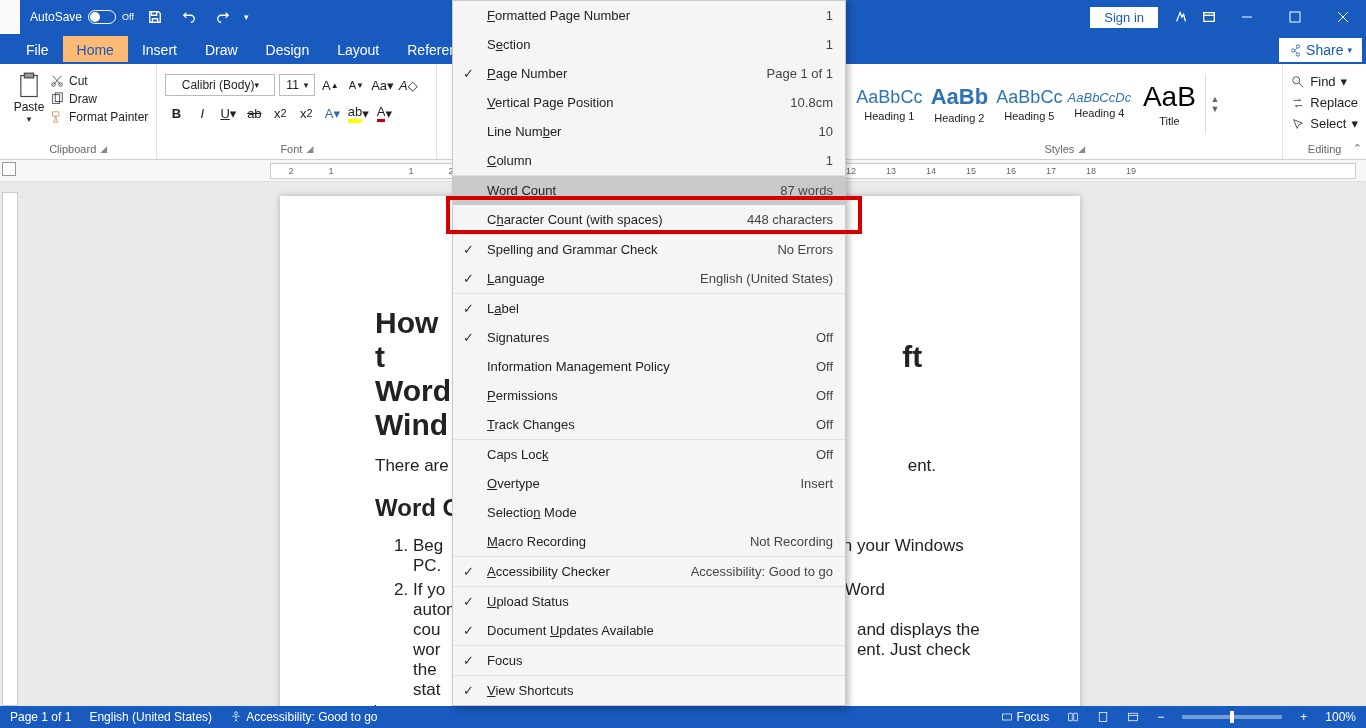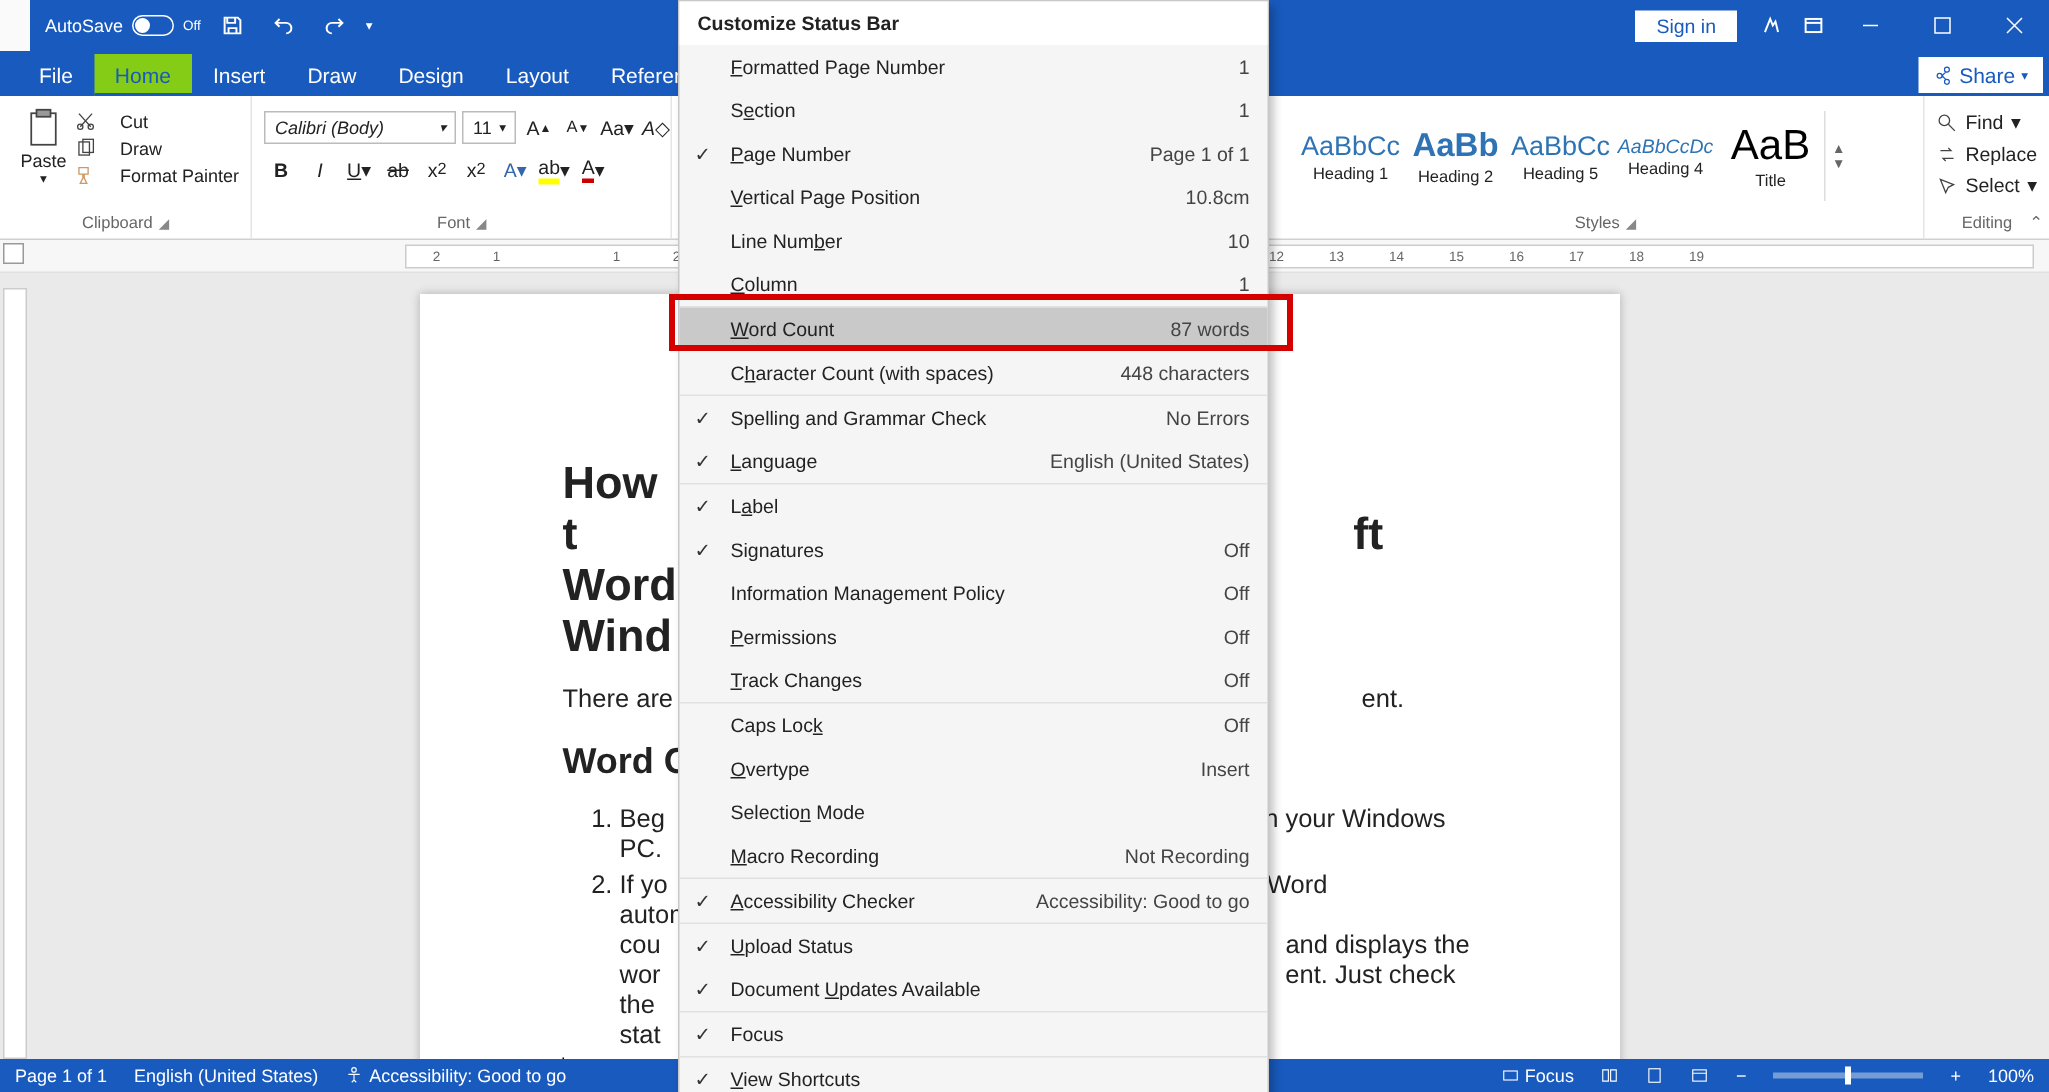--- a/index.html
+++ b/index.html
@@ -49,42 +49,42 @@
   .win-btn svg{width:12px;height:12px;stroke:#fff;stroke-width:1;fill:none;}
 
   
   .ribbon-tabs{
     height:30px;background:var(--brand);
     display:flex;align-items:flex-end;
     padding-left:12px;color:#fff;font-size:14px;
     position:relative;
   }
   .ribbon-tabs .tab{padding:6px 14px;cursor:pointer;}
-  .ribbon-tabs .tab.active{background:#84cc16;color:var(--brand);border-bottom:2px solid var(--brand);padding-bottom:4px;}
+  .ribbon-tabs .tab.active{background:#fdba74;color:var(--brand);border-bottom:2px solid var(--brand);padding-bottom:4px;}
   .share{margin-left:auto;background:#fff;color:var(--brand);padding:4px 10px;display:flex;align-items:center;gap:4px;margin-right:4px;margin-bottom:2px;}
 
   
   .ribbon{
     height:96px;background:#fff;border-bottom:1px solid var(--ribbon-border);
     display:flex;position:relative;
   }
   .group{display:flex;flex-direction:column;border-right:1px solid #e5e5e5;padding:4px 8px 2px;height:100%;}
   .group-body{flex:1;display:flex;align-items:flex-start;}
   .group-label{font-size:11px;color:#666;text-align:center;display:flex;justify-content:center;align-items:center;gap:4px;padding-bottom:2px;}
   .launcher{font-size:9px;color:#888;}
 
   .paste-big{display:flex;flex-direction:column;align-items:center;width:42px;padding-top:4px;font-size:12px;}
   .paste-big svg{width:28px;height:28px;}
   .clip-col{display:flex;flex-direction:column;gap:4px;padding-top:6px;font-size:12px;}
-  .clip-col div{display:flex;align-items:center;gap:16px;}
+  .clip-col div{display:flex;align-items:center;gap:5px;}
   .clip-col svg{width:14px;height:14px;}
 
   .font-row{display:flex;align-items:center;gap:4px;}
   .font-box{border:1px solid #bbb;height:22px;background:#fff;display:flex;align-items:center;padding:0 6px;font-size:12px;}
-  .font-box.name{width:128px;justify-content:space-between;font-style:italic;}
+  .font-box.name{width:110px;justify-content:center;}
   .font-box.size{width:36px;justify-content:space-between;}
   .fi{width:22px;height:22px;display:flex;align-items:center;justify-content:center;font-size:13px;}
 
   .styles-gallery{display:flex;align-items:center;height:72px;gap:2px;}
   .style-item{width:68px;height:60px;border:1px solid transparent;display:flex;flex-direction:column;align-items:center;justify-content:center;}
   .style-sample{font-size:18px;color:#2e74b5;}
   .style-item.title .style-sample{font-size:28px;color:#000;}
   .style-item.h4 .style-sample{font-style:italic;}
   .style-name{font-size:11px;margin-top:2px;}
   .gallery-more{width:18px;height:60px;border-left:1px solid #ddd;display:flex;flex-direction:column;align-items:center;justify-content:center;gap:2px;font-size:9px;color:#666;}
@@ -451,21 +451,20 @@
     </div>
   <div class="sb-item">−</div>
   <div class="zoom-track">
       <div class="zoom-thumb"></div>
     </div>
   <div class="sb-item">+</div>
   <div class="sb-item">100%</div>
 </div>
 
 <div class="context-menu">
-  <div class="cm-title">Customize Status Bar</div>
   <div id="menu-body">
       <div class="cm-item">
         <span><u>F</u>ormatted Page Number</span>
         <span class="val">1</span>
       </div>
       <div class="cm-item">
         <span>S<u>e</u>ction</span>
         <span class="val">1</span>
       </div>
       <div class="cm-item">

